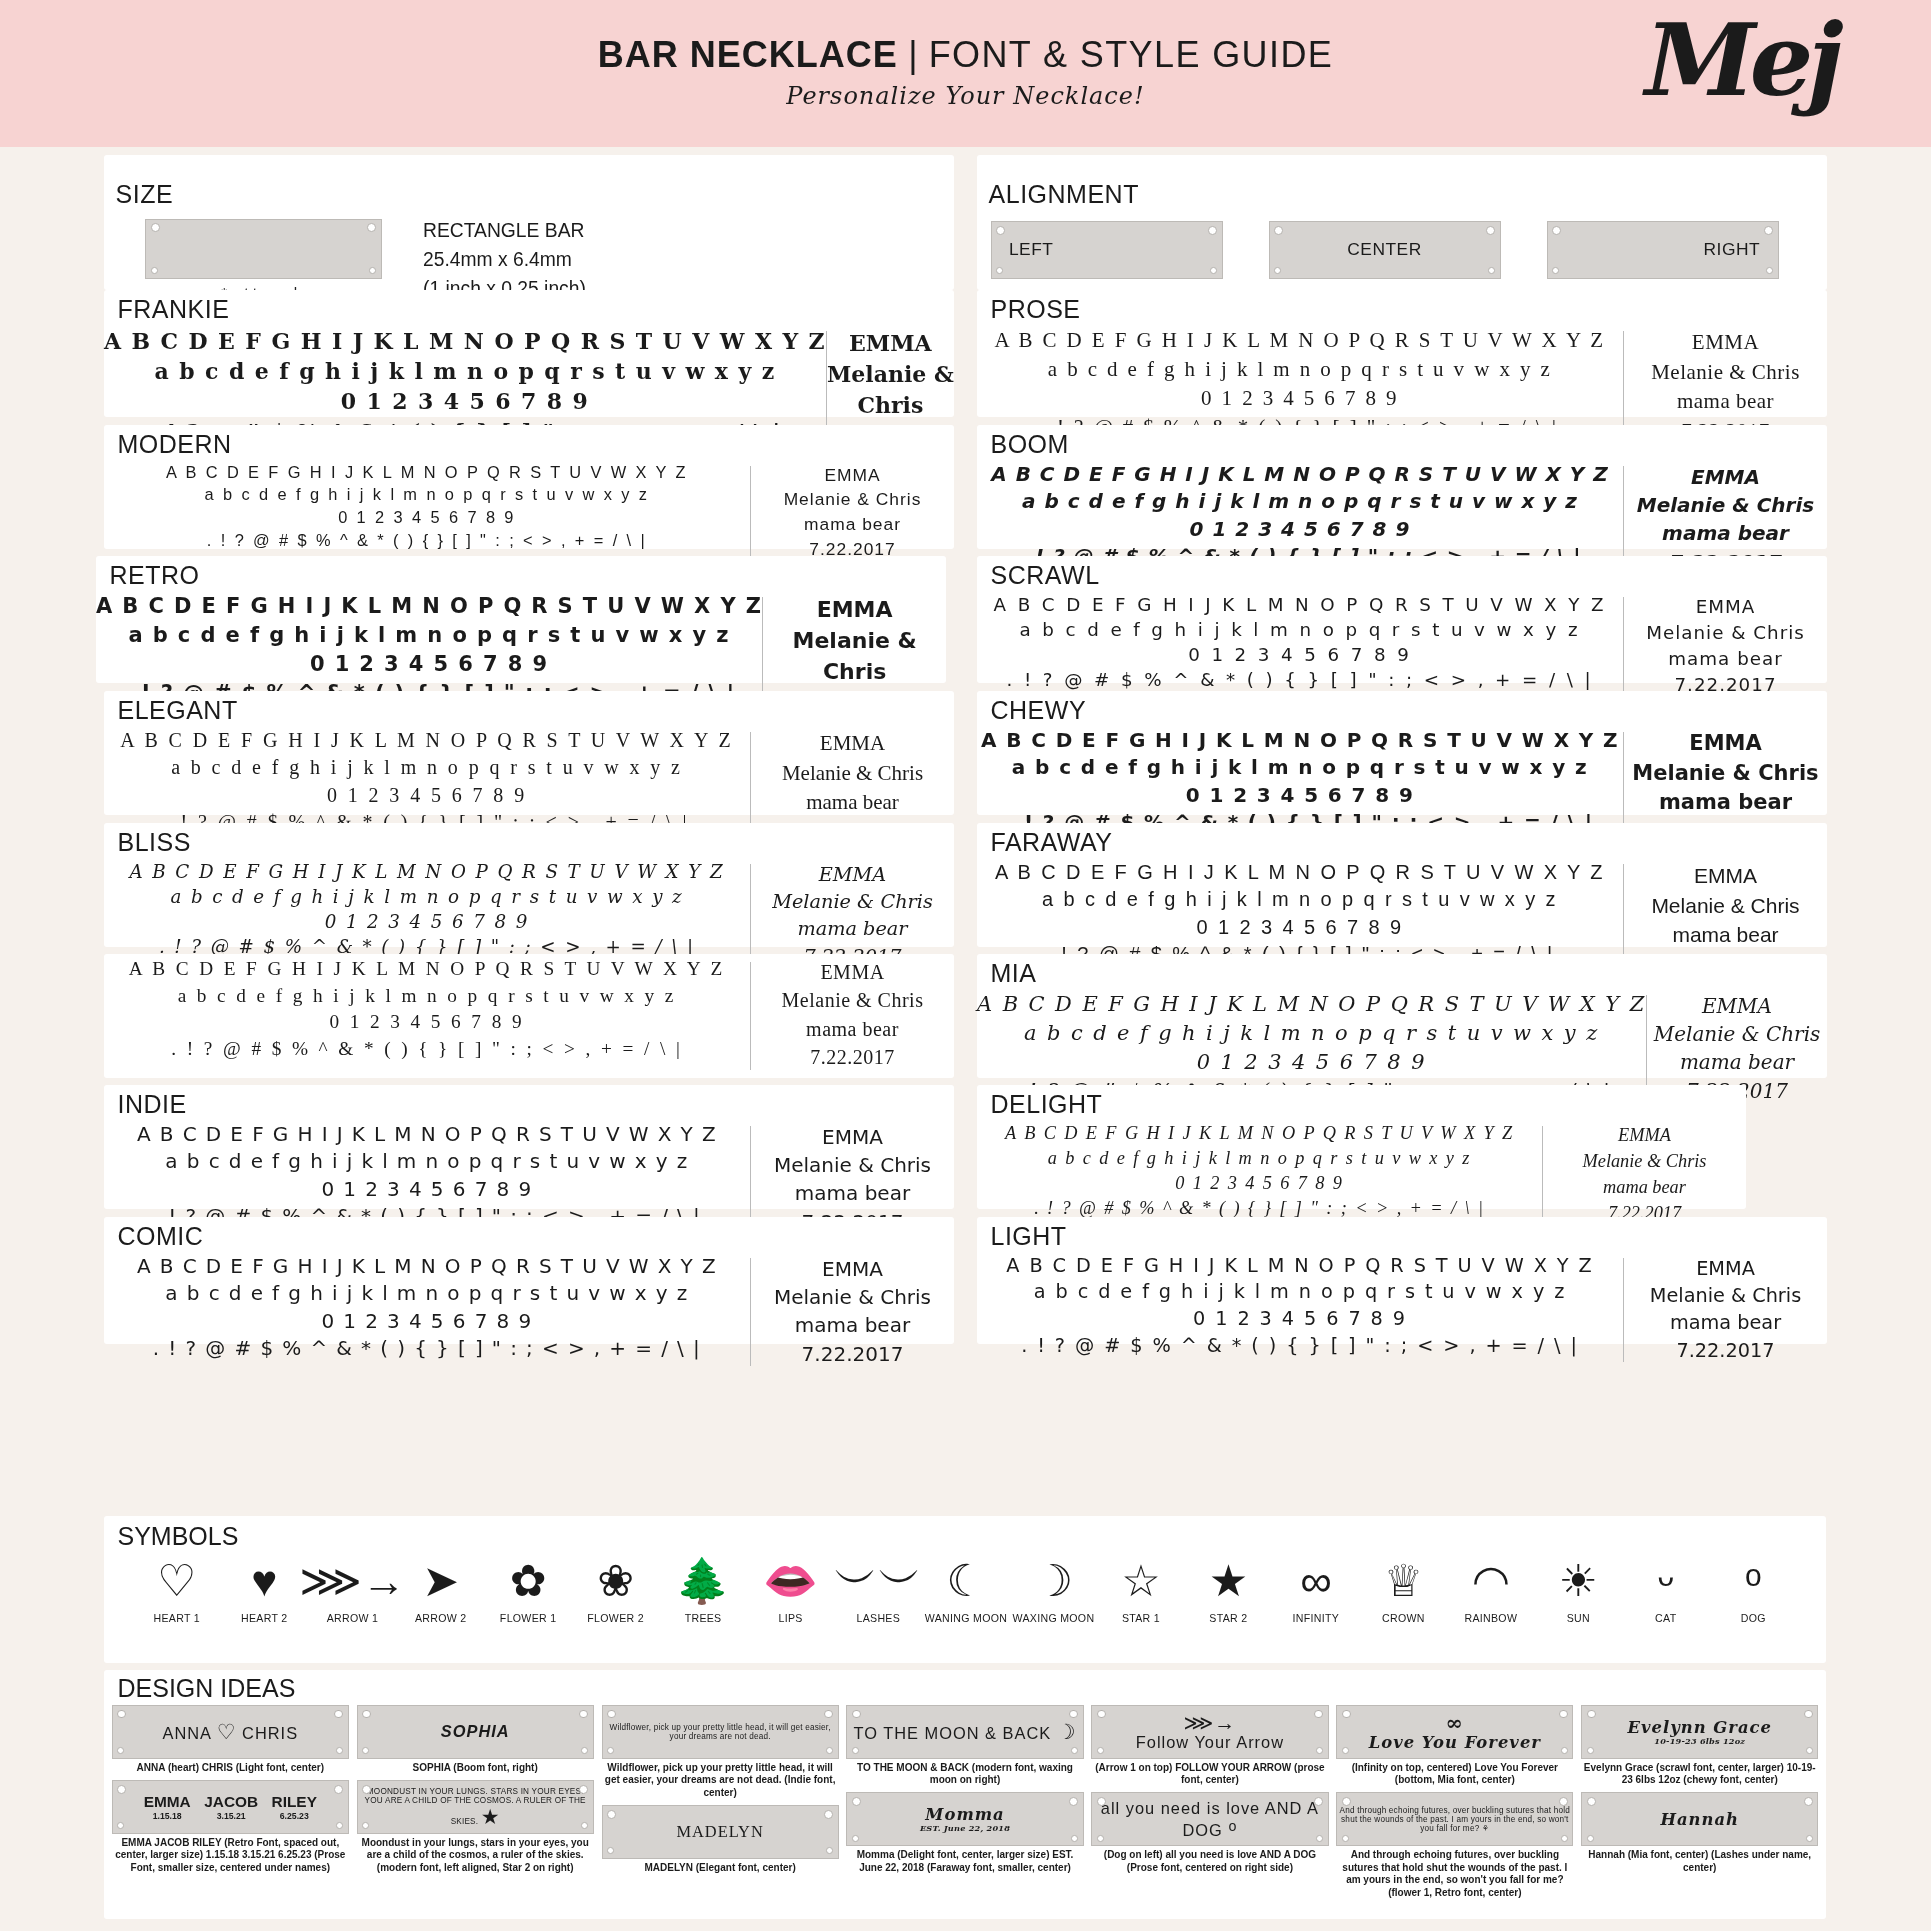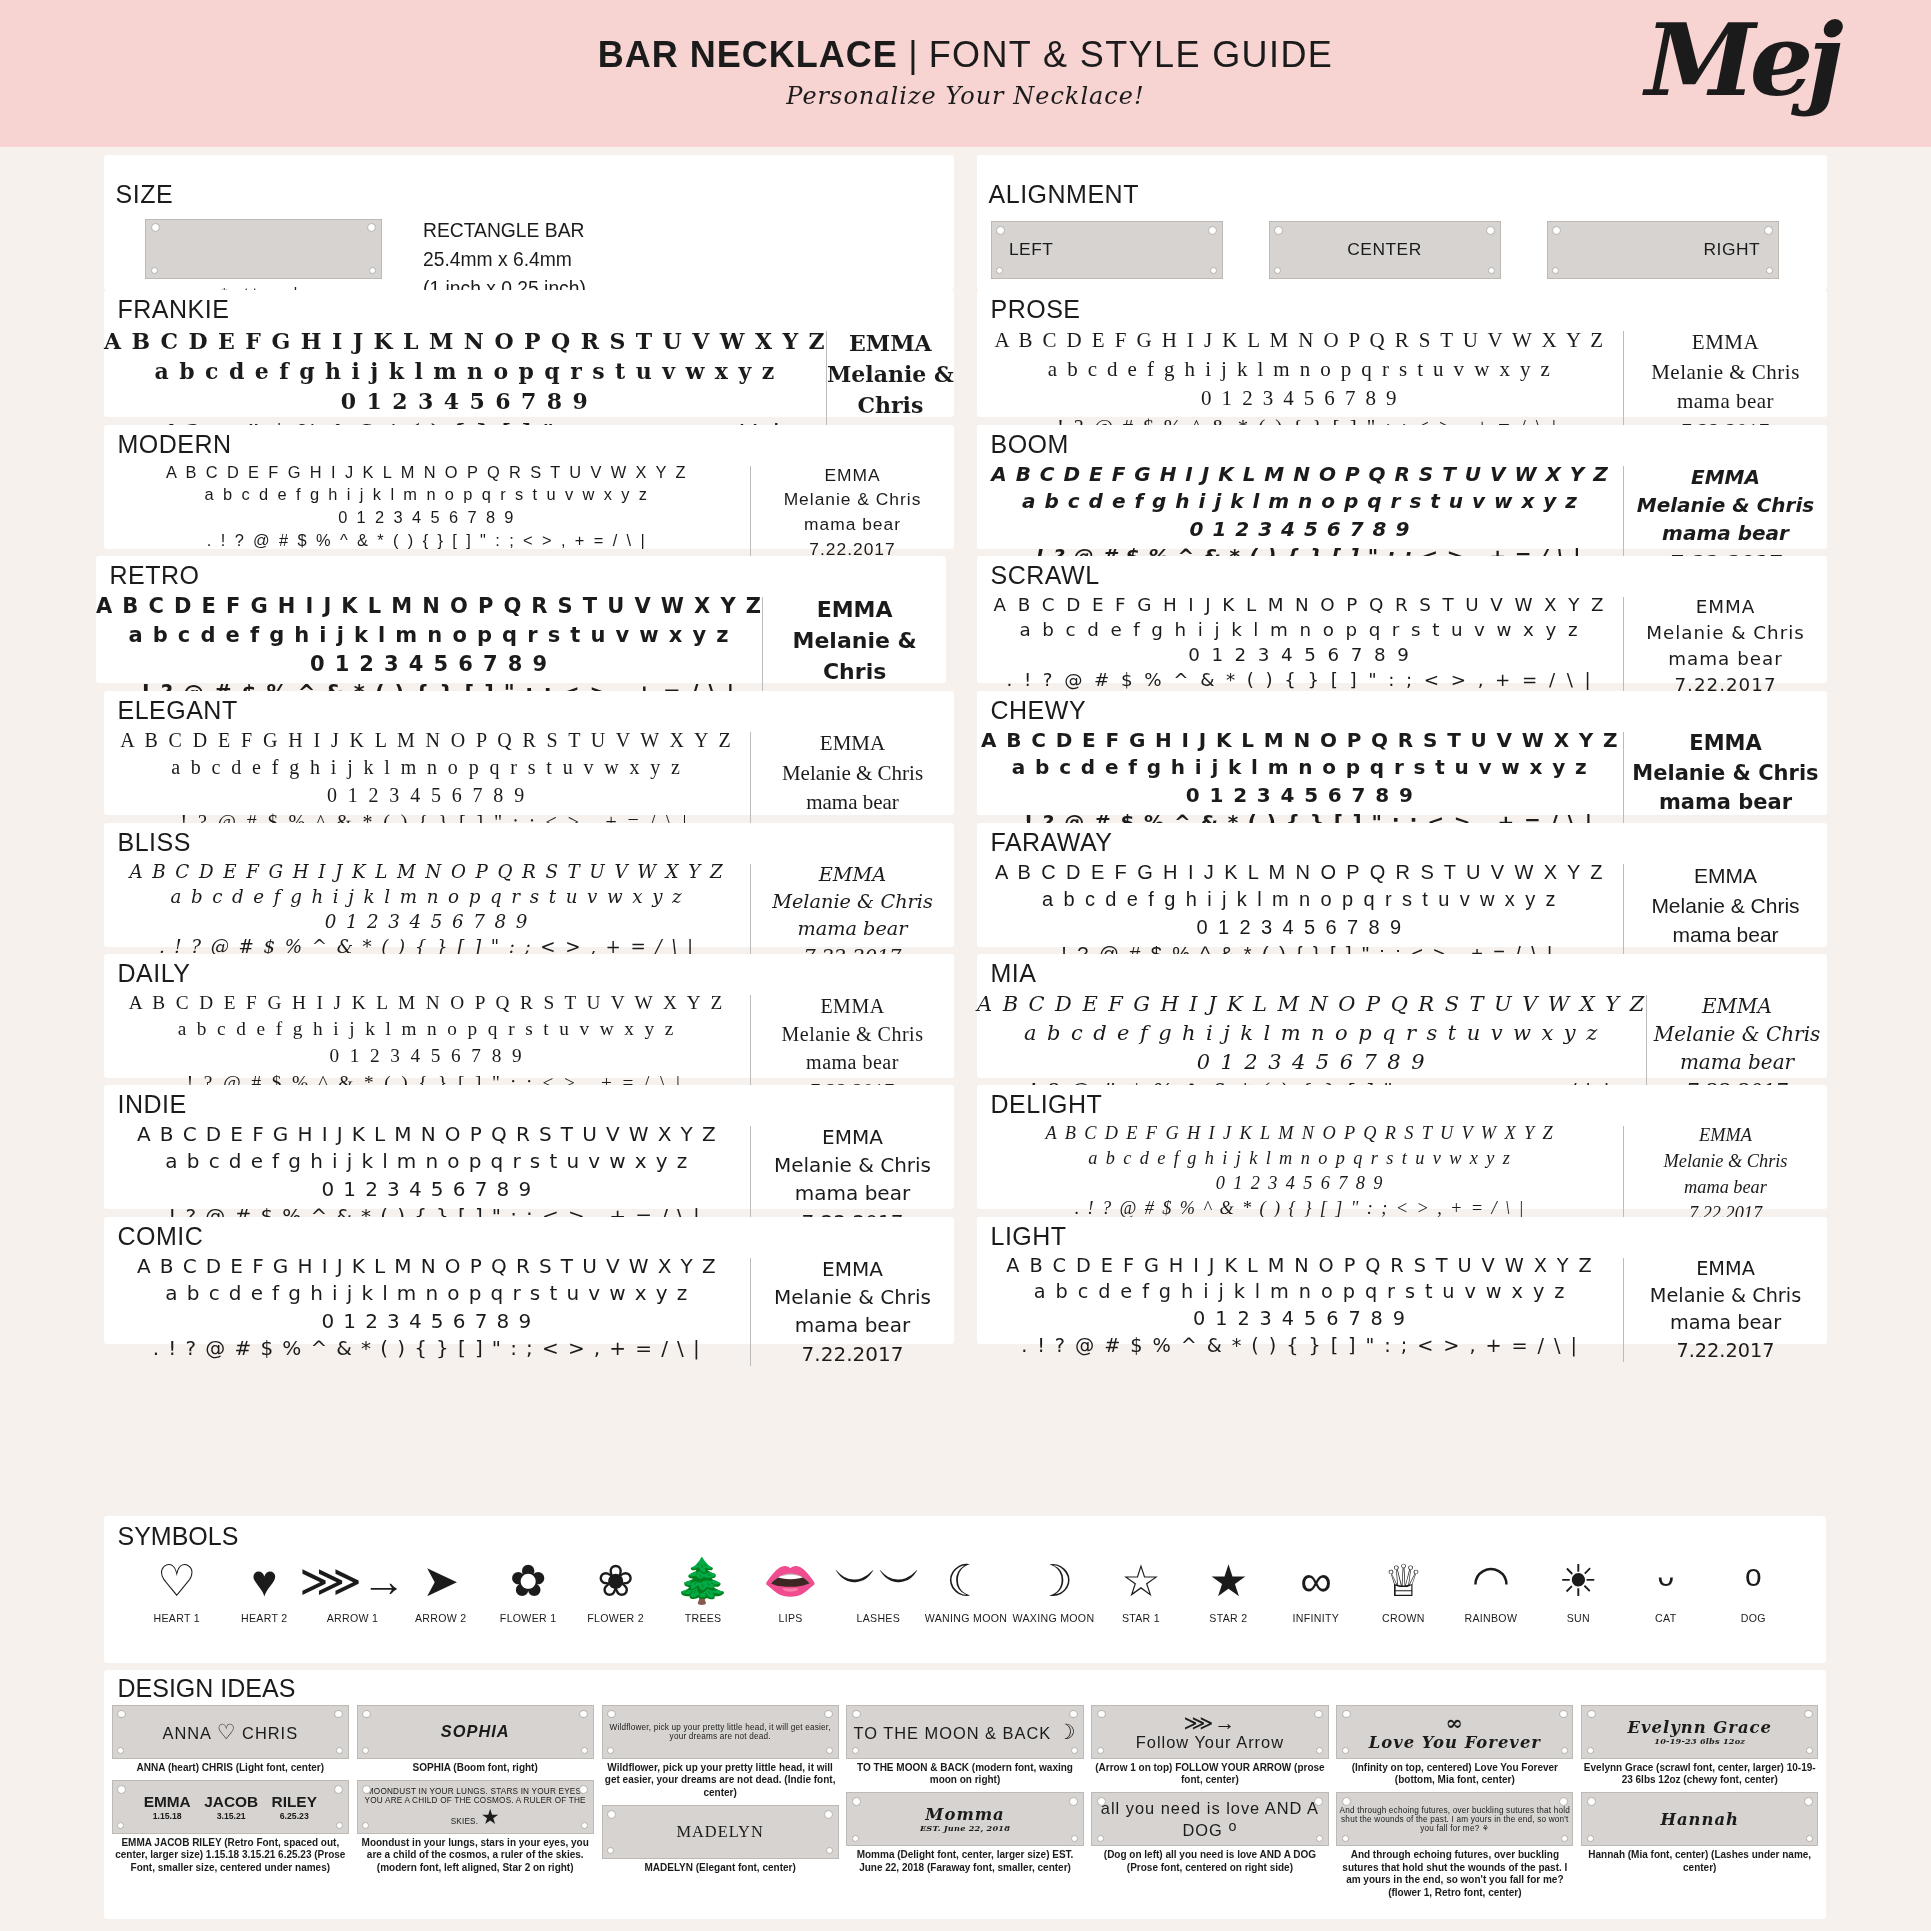--- a/index.html
+++ b/index.html
@@ -330,21 +330,20 @@
           <div class="divider"></div>
           <div class="sample">
             <div>EMMA</div>
             <div>Melanie &amp; Chris</div>
             <div>mama bear</div>
             <div>7.22.2017</div>
           </div>
         </div>
       </div>
       <div class="font-row panel f-daily col-left" style="top: 954px; height: 124px; left: 104px; width: 850px; position: absolute;">
-        <div class="font-name">DAILY</div>
         <div class="font-body">
           <div class="glyphs">
             <div>A B C D E F G H I J K L M N O P Q R S T U V W X Y Z</div>
             <div>a b c d e f g h i j k l m n o p q r s t u v w x y z</div>
             <div>0 1 2 3 4 5 6 7 8 9</div>
             <div>. ! ? @ # $ % ^ &amp; * ( ) { } [ ] " : ; &lt; &gt; , + = / \ |</div>
           </div>
           <div class="divider"></div>
           <div class="sample">
             <div>EMMA</div>
@@ -491,21 +490,21 @@
           </div>
           <div class="divider"></div>
           <div class="sample">
             <div>EMMA</div>
             <div>Melanie &amp; Chris</div>
             <div>mama bear</div>
             <div>7.22.2017</div>
           </div>
         </div>
       </div>
-      <div class="font-row panel f-delight col-right" style="top: 1085px; height: 124px; left: 977px; width: 850px; position: absolute;">
+      <div class="font-row panel f-delight col-right" style="top: 1085px; height: 124px; left: 977px; width: 769px; position: absolute;">
         <div class="font-name">DELIGHT</div>
         <div class="font-body">
           <div class="glyphs">
             <div>A B C D E F G H I J K L M N O P Q R S T U V W X Y Z</div>
             <div>a b c d e f g h i j k l m n o p q r s t u v w x y z</div>
             <div>0 1 2 3 4 5 6 7 8 9</div>
             <div>. ! ? @ # $ % ^ &amp; * ( ) { } [ ] " : ; &lt; &gt; , + = / \ |</div>
           </div>
           <div class="divider"></div>
           <div class="sample">

